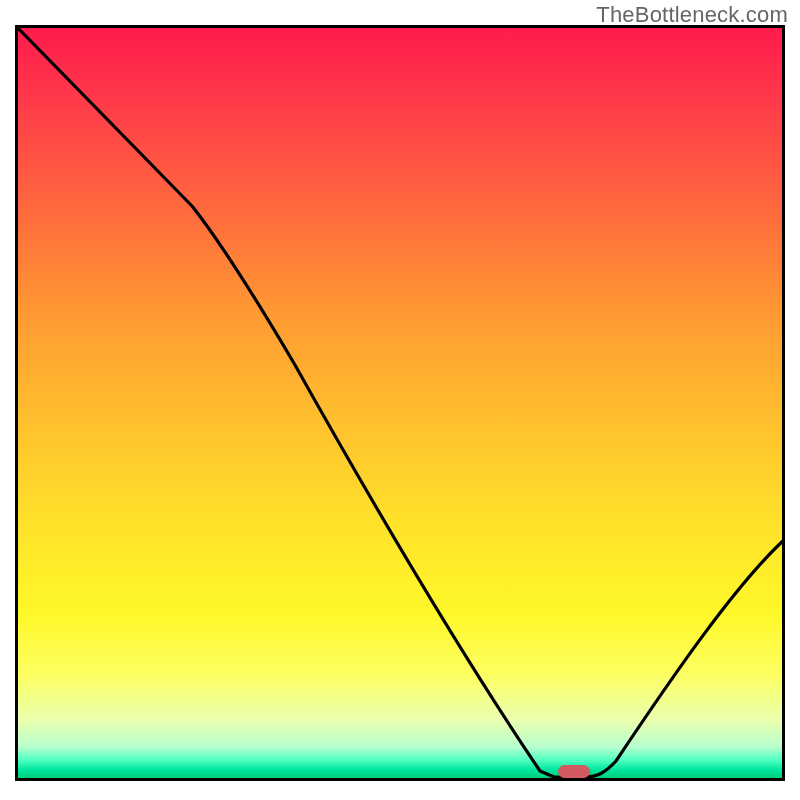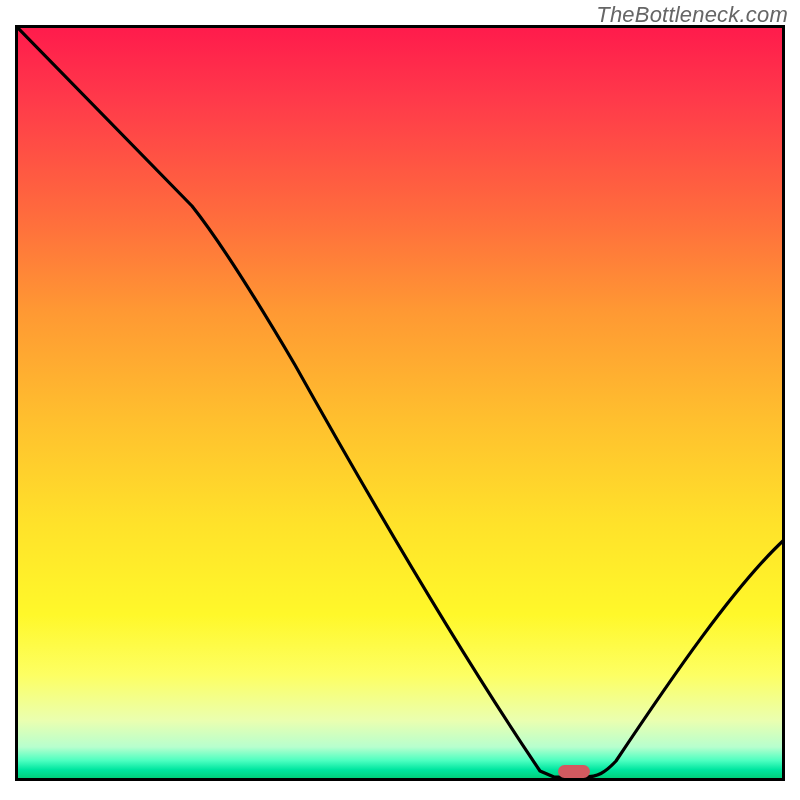--- a/index.html
+++ b/index.html
@@ -12,21 +12,20 @@
   }
   .watermark {
     position: absolute;
     top: 2px;
     right: 12px;
     color: #666666;
     font-size: 22px;
     font-weight: 500;
     letter-spacing: 0.2px;
     z-index: 10;
-    font-style: italic;
   }
   .plot-area {
     position: absolute;
     left: 15px;
     top: 25px;
     width: 770px;
     height: 756px;
     box-sizing: border-box;
     overflow: hidden;
   }

